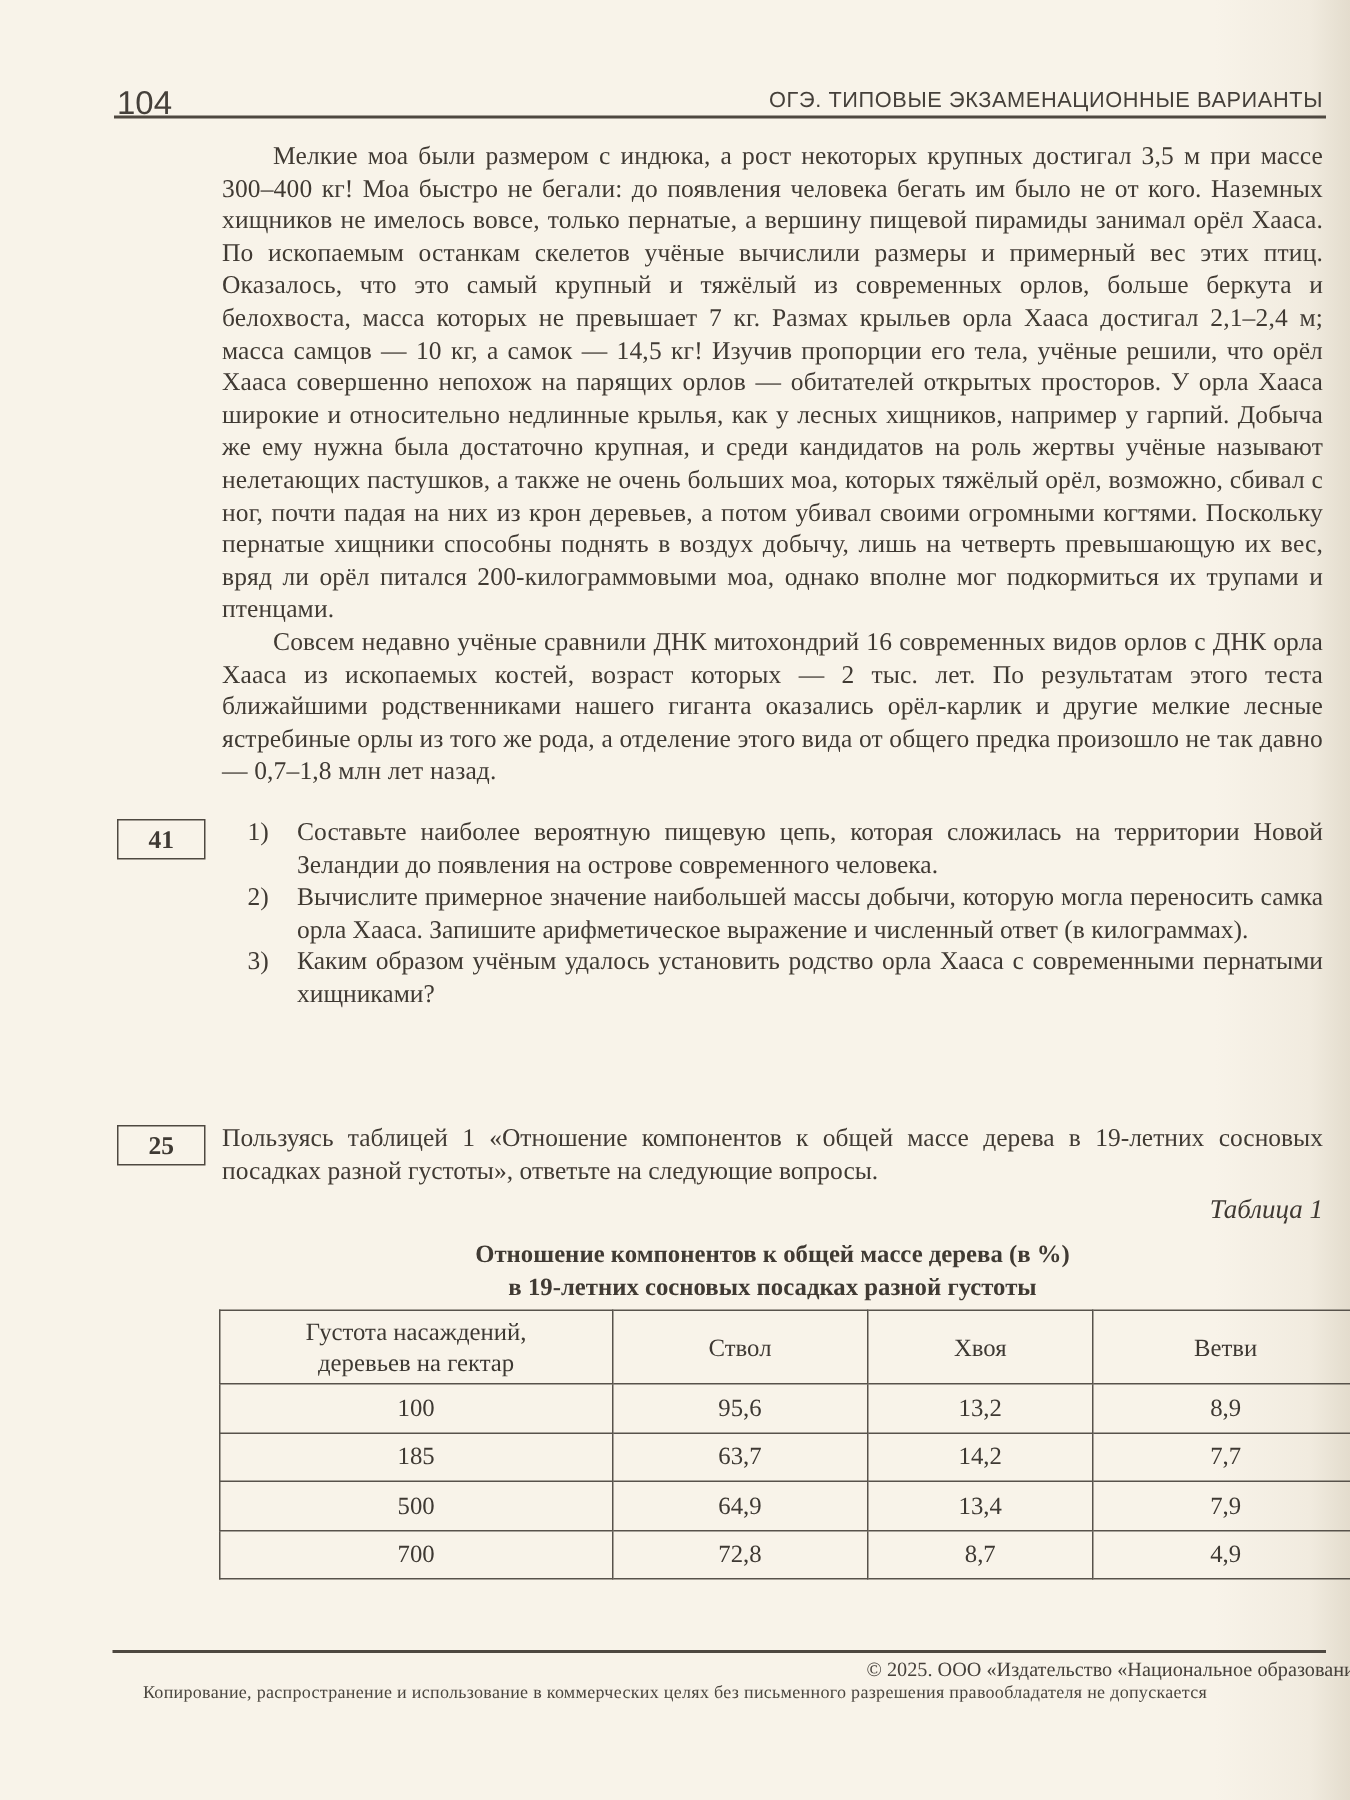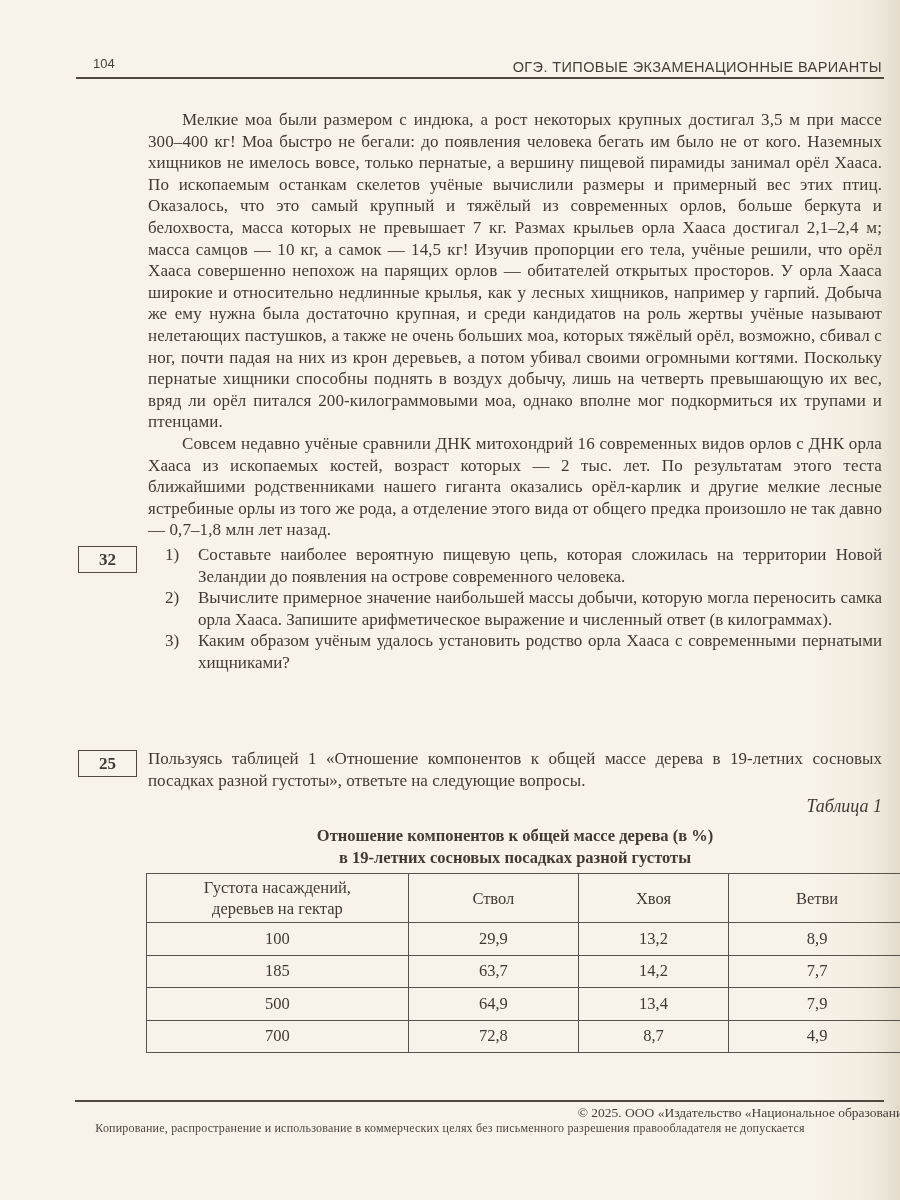--- a/index.html
+++ b/index.html
@@ -9,33 +9,33 @@
     font-family:"Liberation Serif","DejaVu Serif",serif;
   }
   .page {
     position:relative; width:900px; height:1200px; overflow:hidden;
     background:linear-gradient(to right,#f8f3e9 0%,#f8f3e9 90%,#f1ebdf 97%,#e3dccd 100%);
     color:#403a33;
   }
   
   .page-number {
     position:absolute; left:78px; top:56px;
-    font-family:"Liberation Sans",sans-serif; font-size:13px; color:#45403a;margin-left:15px;
+    font-family:"Liberation Sans",sans-serif; font-size:22px; color:#45403a;
   }
   .running-title {
     position:absolute; right:18px; top:59px;
     font-family:"Liberation Sans",sans-serif; font-size:14.5px; letter-spacing:0.4px; color:#45403a;
   }
   .header-rule {
     position:absolute; left:76px; top:77px; width:808px; height:2px; background:#4e4840;
   }
   
   .article {
     position:absolute; left:148px; top:93px; width:734px;
-    font-size:17px; line-height:21.6px; text-align:justify; letter-spacing:0.1px;margin-top:16px;
+    font-size:17px; line-height:21.6px; text-align:justify; letter-spacing:0.1px;
   }
   .article p { margin:0; text-indent:34px; }
   
   .question { position:absolute; left:78px; width:804px; }
   .q24 { top:544px; }
   .q25 { top:748px; }
   .qbox {
     position:absolute; left:0; top:2px; width:57px; height:25px;
     border:1.6px solid #4e4840; background:transparent;
     display:flex; align-items:center; justify-content:center;
@@ -94,21 +94,21 @@
   <div class="running-title">ОГЭ. ТИПОВЫЕ ЭКЗАМЕНАЦИОННЫЕ ВАРИАНТЫ</div>
   <div class="header-rule"></div>
 
   <div class="article">
     <p>Мелкие моа были размером с индюка, а рост некоторых крупных достигал 3,5 м при массе 300–400 кг! Моа быстро не бегали: до появления человека бегать им было не от кого. Наземных хищников не имелось вовсе, только пернатые, а вершину пищевой пирамиды занимал орёл Хааса. По ископаемым останкам скелетов учёные вычислили размеры и примерный вес этих птиц. Оказалось, что это самый крупный и тяжёлый из современных орлов, больше беркута и белохвоста, масса которых не превышает 7 кг. Размах крыльев орла Хааса достигал 2,1–2,4 м; масса самцов — 10 кг, а самок — 14,5 кг! Изучив пропорции его тела, учёные решили, что орёл Хааса совершенно непохож на парящих орлов — обитателей открытых просторов. У орла Хааса широкие и относительно недлинные крылья, как у лесных хищников, например у гарпий. Добыча же ему нужна была достаточно крупная, и среди кандидатов на роль жертвы учёные называют нелетающих пастушков, а также не очень больших моа, которых тяжёлый орёл, возможно, сбивал с ног, почти падая на них из крон деревьев, а потом убивал своими огромными когтями. Поскольку пернатые хищники способны поднять в воздух добычу, лишь на четверть превышающую их вес, вряд ли орёл питался 200-килограммовыми моа, однако вполне мог подкормиться их трупами и птенцами.</p>
     <p>Совсем недавно учёные сравнили ДНК митохондрий 16 современных видов орлов с ДНК орла Хааса из ископаемых костей, возраст которых — 2 тыс. лет. По результатам этого теста ближайшими родственниками нашего гиганта оказались орёл-карлик и другие мелкие лесные ястребиные орлы из того же рода, а отделение этого вида от общего предка произошло не так давно — 0,7–1,8 млн лет назад.</p>
   </div>
 
   <div class="question q24">
     <div class="qbox">
-      <span>32</span>
+      <span>41</span>
     </div>
     <div class="qcontent">
       <ol class="qlist">
         <li>
           <span class="marker">1)</span>
           <span>Составьте наиболее вероятную пищевую цепь, которая сложилась на территории Новой Зеландии до появления на острове современного человека.</span>
         </li>
         <li>
           <span class="marker">2)</span>
           <span>Вычислите примерное значение наибольшей массы добычи, которую могла переносить самка орла Хааса. Запишите арифметическое выражение и численный ответ (в килограммах).</span>
@@ -148,21 +148,21 @@
       <tr>
         <th class="col-density">Густота насаждений, деревьев на гектар</th>
         <th>Ствол</th>
         <th>Хвоя</th>
         <th>Ветви</th>
       </tr>
     </thead>
     <tbody>
       <tr>
         <td>100</td>
-        <td>29,9</td>
+        <td>95,6</td>
         <td>13,2</td>
         <td>8,9</td>
       </tr>
       <tr>
         <td>185</td>
         <td>63,7</td>
         <td>14,2</td>
         <td>7,7</td>
       </tr>
       <tr>

